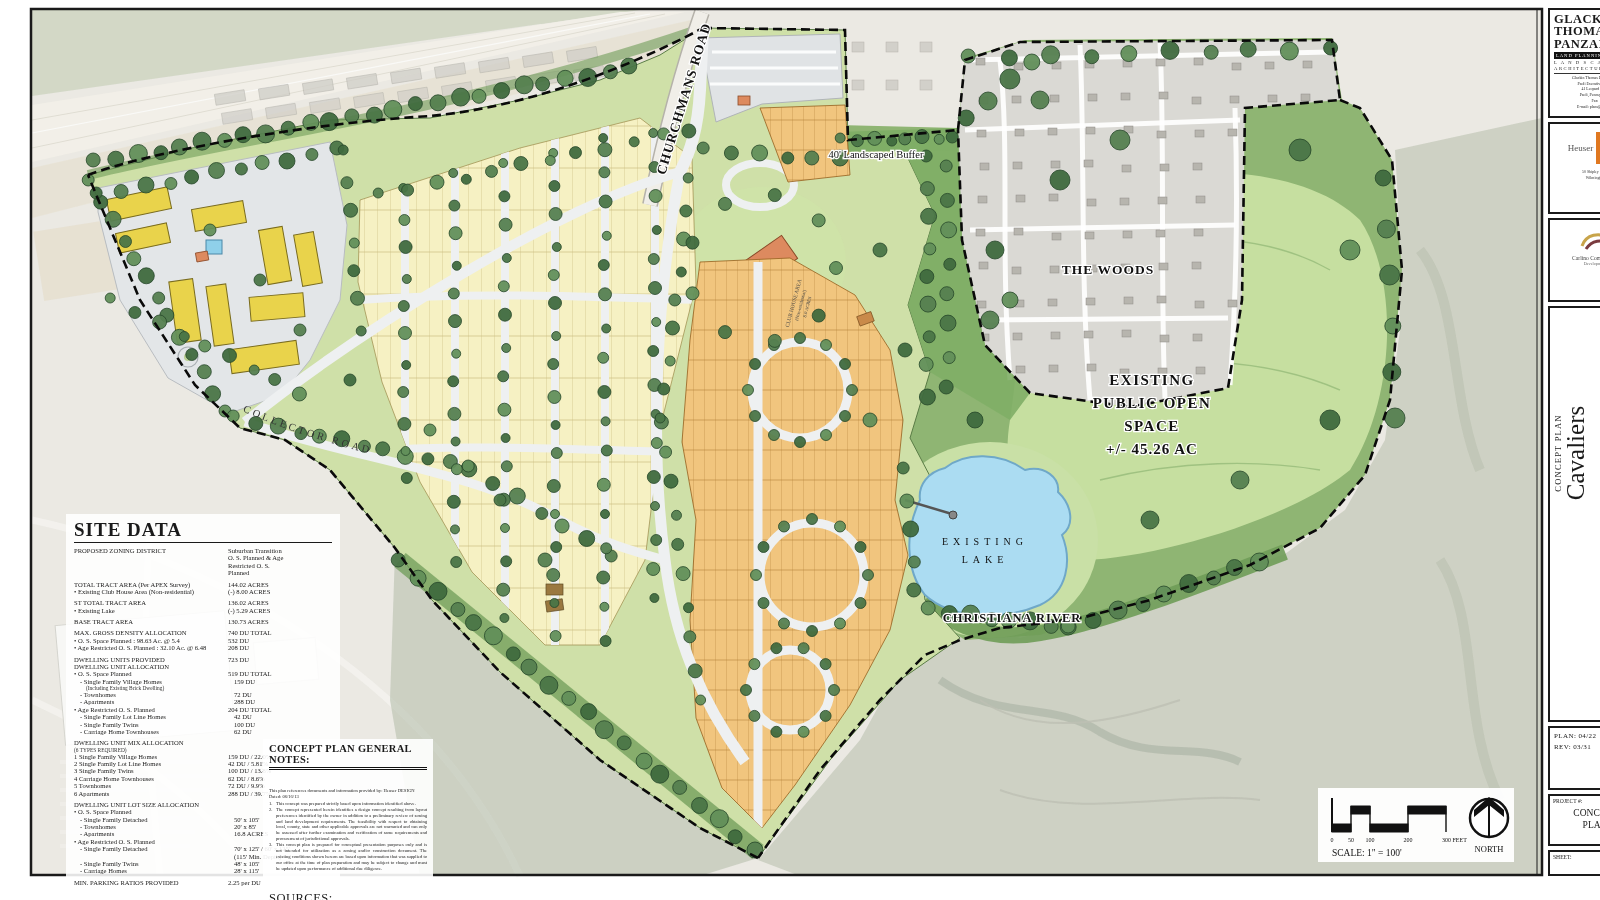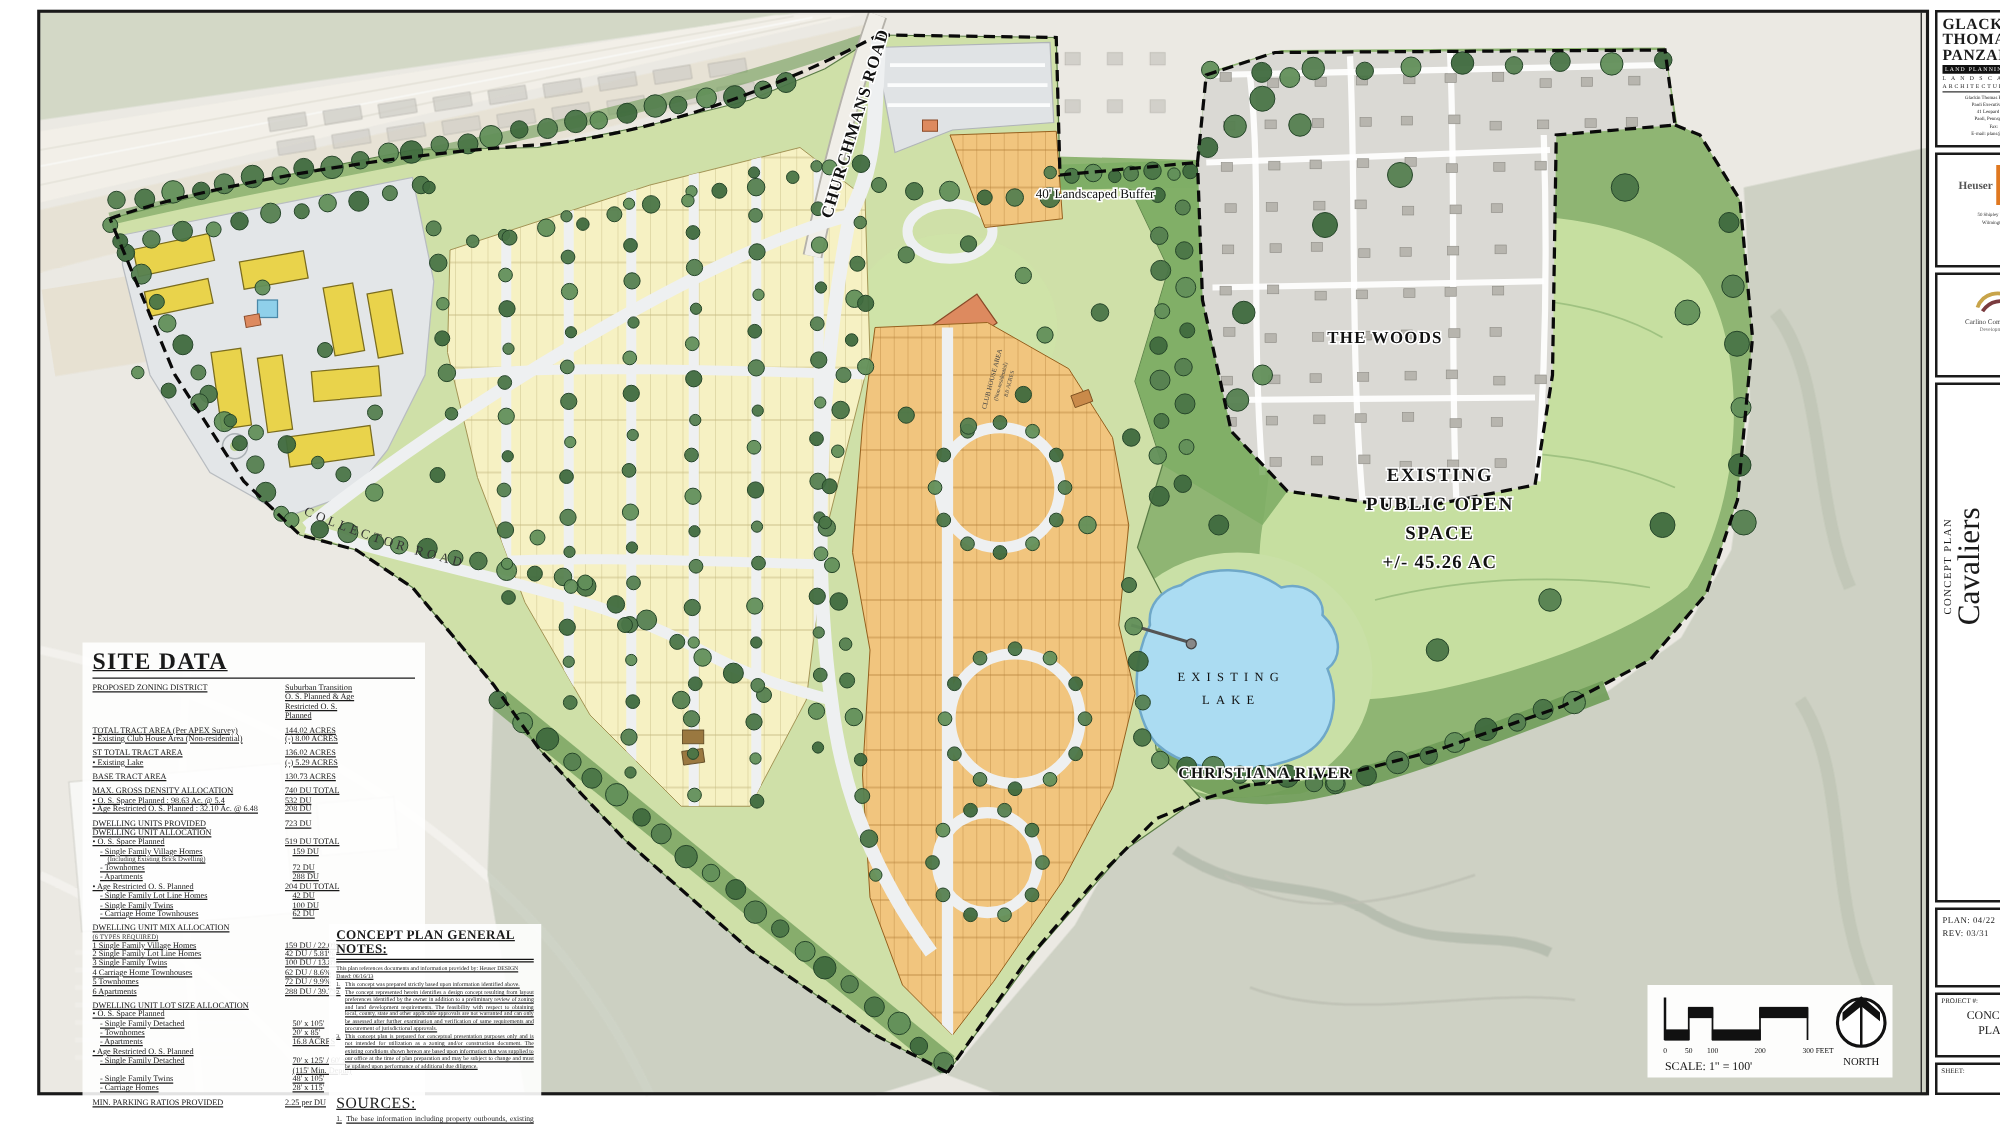--- a/index.html
+++ b/index.html
@@ -1,50 +1,50 @@
 <!DOCTYPE html>
 <html><head>
 <meta charset="utf-8">
 <style>
   html,body{margin:0;padding:0;width:1600px;height:900px;overflow:hidden;background:#fff;
     font-family:"Liberation Serif","DejaVu Serif",serif;color:#1a1a1a;}
-  .abs{position:absolute;text-decoration:underline;}
+  .abs{position:absolute;}
   #mapsvg{position:absolute;left:0;top:0;}
 
   
   .sitedata{left:66px;top:514px;width:274px;background:rgba(255,255,255,.88);padding:5px 8px 6px 8px;box-sizing:border-box;}
   .sd-title{font-size:19px;font-weight:700;letter-spacing:1px;border-bottom:1.6px solid #1a1a1a;padding-bottom:1px;margin-bottom:4px;}
   .sd-row{display:flex;font-size:6.6px;line-height:1.12;}
   .sd-row .l{width:150px;padding-right:4px;}
   .sd-row .v{flex:1;white-space:pre-line;}
   .sd-row.gap{margin-top:4px;}
   .sd-row.i1{padding-left:6px;}
   .sd-row.i2{padding-left:12px;}
   .sd-row.tiny{font-size:5.4px;color:#333;}
 
   
   .notes{left:263px;top:739px;width:170px;background:rgba(255,255,255,.9);padding:4px 6px 5px 6px;box-sizing:border-box;}
-  .nt-title{font-size:10.5px;font-weight:700;letter-spacing:.3px;border-bottom:3px double #111;padding-bottom:2px;margin-bottom:2px;}
+  .nt-title{font-size:10.5px;font-weight:700;letter-spacing:.3px;border-bottom:3px double #111;padding-bottom:2px;margin-bottom:18px;}
   .nt-intro{font-size:4.6px;line-height:1.3;margin-bottom:1px;}
   .note-item{display:flex;font-size:4.6px;line-height:1.28;text-align:justify;}
   .note-item .num{width:7px;flex:none;}
   .src-title{font-size:12.5px;letter-spacing:.5px;margin-top:20px;margin-bottom:2px;}
   .src-item{display:flex;font-size:6px;line-height:1.35;text-align:justify;}
   .src-item .num{width:8px;flex:none;}
 
   
   .sb-box{position:absolute;left:1548px;width:94px;border:2px solid #1a1a1a;background:#fff;box-sizing:border-box;overflow:hidden;}
   .firm{padding:3px 4px 2px 4px;text-align:left;}
   .firm-line{font-size:12.5px;font-weight:700;line-height:.98;letter-spacing:.5px;}
   .firm-bar{background:#111;color:#fff;font-size:4.6px;letter-spacing:1px;padding:1px 2px;margin-top:2px;width:max-content;}
   .firm-tag{font-size:4.6px;letter-spacing:1.6px;margin-top:1px;}
   .firm-sep{border-top:1px solid #333;margin:2px 0;}
   .firm-addr{font-size:3.9px;line-height:1.5;text-align:center;color:#222;}
   .logo-row{display:flex;align-items:center;justify-content:center;gap:3px;margin-top:8px;}
-  .heuser-name{font-size:9px;font-weight:700;color:#555;}
+  .heuser-name{font-size:9px;font-weight:400;color:#555;}
   .heuser-orange{width:26px;height:32px;background:#e07820;color:#fff;font-size:4.5px;display:flex;align-items:flex-end;justify-content:center;padding-bottom:2px;box-sizing:border-box;}
   .logo-addr{font-size:3.9px;line-height:1.5;text-align:center;color:#333;margin-top:6px;}
   .carlino{display:flex;flex-direction:column;align-items:center;margin-top:10px;}
   .carlino-name{font-size:5.6px;color:#444;margin-top:3px;}
   .carlino-sub{font-size:4.2px;color:#666;}
   .vtitle{position:absolute;left:1553px;top:578px;width:250px;transform:rotate(-90deg);transform-origin:0 0;text-align:center;}
   .vt-small{font-size:8.5px;letter-spacing:1.2px;display:block;}
   .vt-big{font-size:25px;display:block;line-height:1.05;}
   .daterev{padding:3px 4px;font-size:7px;line-height:1.5;letter-spacing:.4px;}
   .projnum-label,.sheet-label{font-size:5.6px;padding:2px 3px 0 3px;}

